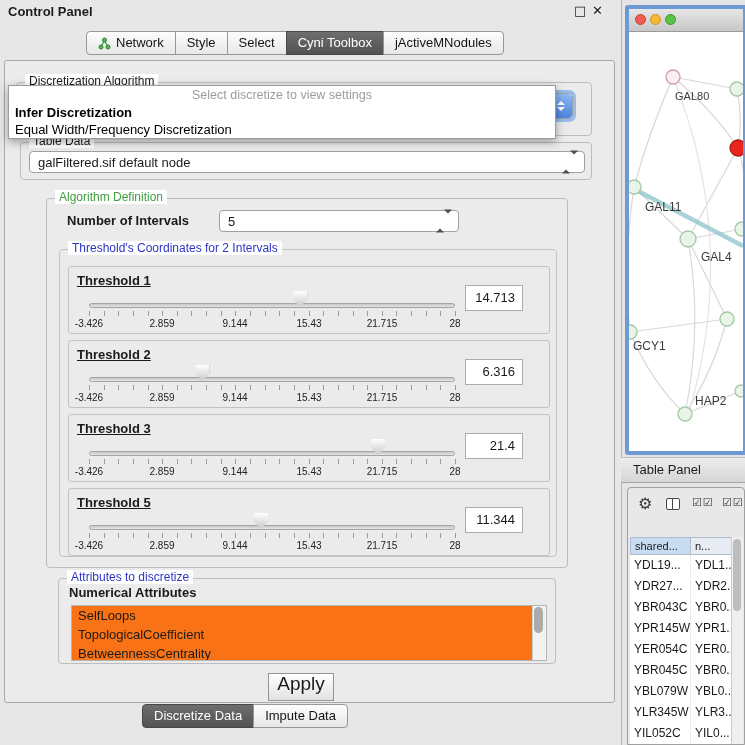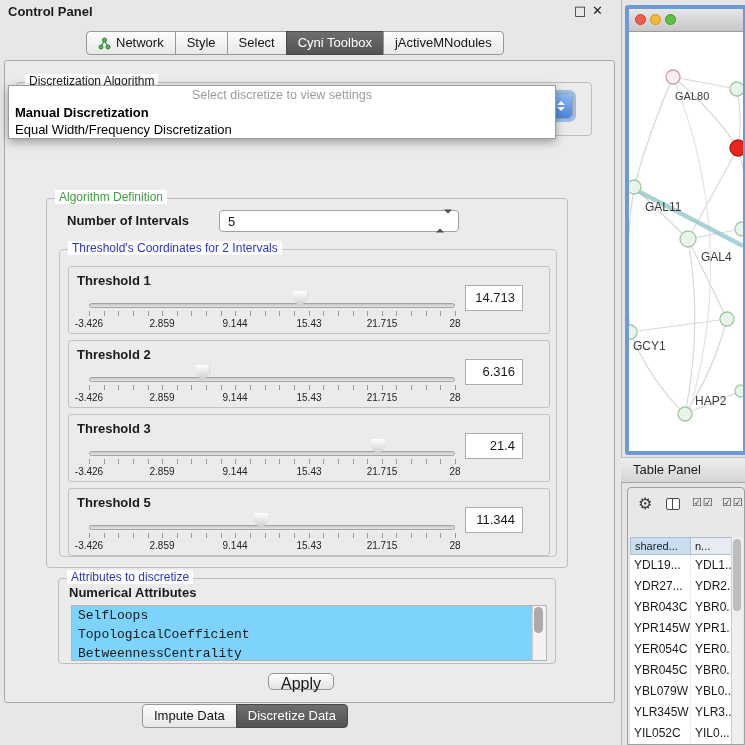--- a/index.html
+++ b/index.html
@@ -37,34 +37,34 @@
   .btnblue .tri-dn{border-top-color:#fff;}
 
   
   .popup{position:absolute;left:8px;top:85px;width:546px;background:#fff;border:1px solid #9c9c9c;box-shadow:0 3px 9px rgba(0,0,0,.35);z-index:10;}
   .popup .ph{height:18px;line-height:18px;text-align:center;color:#9c9c9c;font-size:12.5px;}
   .popup .opt{height:17px;line-height:17px;padding-left:6px;font-size:13px;color:#000;}
   .popup .opt.bold{font-weight:bold;}
 
   
   .thr-panel{position:absolute;left:8px;width:482px;height:68px;border:1px solid #c2c2c2;border-radius:3px;box-sizing:border-box;background:#ebebeb;}
-  .thr-label{position:absolute;left:8px;top:6px;font-weight:bold;font-size:13px;}
+  .thr-label{position:absolute;left:8px;top:6px;font-weight:bold;font-size:13px;text-decoration:underline;}
   .track{position:absolute;left:20px;top:36px;width:366px;height:5px;background:linear-gradient(#c6c6c6,#e6e6e6);border:1px solid #a4a4a4;border-radius:3px;box-sizing:border-box;}
   .ticks{position:absolute;left:20px;top:44px;width:367px;height:5px;background:repeating-linear-gradient(90deg,#9a9a9a 0 1px,transparent 1px 14.64px);}
   .thumb{position:absolute;top:24px;width:14px;height:16px;background:linear-gradient(#fefefe,#c9c9c9);clip-path:polygon(0 0,100% 0,100% 55%,50% 100%,0 55%);filter:drop-shadow(0 0 1px #707070);z-index:2;}
   .tick-lbl{position:absolute;top:51px;transform:translateX(-50%);font-size:10px;color:#222;white-space:nowrap;}
   .valbox{position:absolute;left:396px;top:18px;width:58px;height:26px;background:#fff;border:1px solid #ababab;box-sizing:border-box;font-size:13px;text-align:right;line-height:24px;padding-right:7px;}
 
   
-  .listbox{position:absolute;left:12px;top:26px;width:476px;height:56px;background:#7dd3fc;border:1px solid #b5b5b5;box-sizing:border-box;overflow:hidden;font-family:Liberation Mono, monospace;}
+  .listbox{position:absolute;left:12px;top:26px;width:476px;height:56px;background:#f97316;border:1px solid #b5b5b5;box-sizing:border-box;overflow:hidden;}
   .listbox .li{height:19px;line-height:19px;padding-left:6px;font-size:13px;white-space:nowrap;}
   .vscroll{position:absolute;right:0;top:0;bottom:0;width:13px;background:#f2f2f2;border-left:1px solid #cfcfcf;}
   .vthumb{position:absolute;left:1px;width:9px;background:#ababab;border-radius:5px;}
 
-  .apply-btn{position:absolute;left:268px;top:673px;width:66px;height:17px;background:linear-gradient(#ffffff,#e2e2e2);border:1px solid #949494;border-radius:5px;font-size:16px;text-align:center;line-height:20px;box-sizing:border-box;}
+  .apply-btn{position:absolute;left:268px;top:673px;width:66px;height:28px;background:linear-gradient(#ffffff,#e2e2e2);border:1px solid #949494;border-radius:0;font-size:19px;text-align:center;line-height:20px;box-sizing:border-box;}
 
   
   .net-window{position:absolute;left:625px;top:5px;width:122px;height:450px;border:4px solid #6d9ad4;border-radius:3px;background:#fff;box-sizing:border-box;overflow:hidden;}
   .net-titlebar{position:absolute;left:0;top:0;right:0;height:22px;background:linear-gradient(#e6e6e6,#c7c7c7);border-bottom:1px solid #9a9a9a;}
   .light{position:absolute;top:5px;width:11px;height:11px;border-radius:50%;box-sizing:border-box;}
   .net-canvas{position:absolute;left:0;top:23px;right:0;bottom:0;background:#fff;}
 
   .tp-header{position:absolute;left:621px;top:457px;width:124px;height:26px;background:linear-gradient(#ededed,#d5d5d5);border-top:1px solid #bdbdbd;border-bottom:1px solid #a6a6a6;box-sizing:border-box;}
   .tp-header .t{position:absolute;left:12px;top:0;line-height:24px;font-size:13px;color:#1c1c1c;}
 
@@ -131,24 +131,31 @@
       <div class="combo focused" style="left:6px;top:10px;width:550px;height:26px;">
         <div class="btnblue">
             <i class="tri-up"></i>
             <i class="tri-dn"></i>
           </div>
       </div>
     </div>
 
     <div class="popup">
       <div class="ph">Select discretize to view settings</div>
-      <div class="opt bold">Manual Discretization</div>
+      <div class="opt bold">Infer Discretization</div>
       <div class="opt">Equal Width/Frequency Discretization</div>
     </div>
 
+    <div class="group" style="left:20px;top:142px;width:572px;height:38px;">
+      <span class="gtitle">Table Data</span>
+      <div class="combo" style="left:8px;top:8px;width:556px;height:22px;">
+        <span class="txt">galFiltered.sif default node</span>
+        <span class="step"><i class="tri-up"></i><i class="tri-dn"></i></span>
+      </div>
+    </div>
 
     <div class="group" style="left:46px;top:198px;width:522px;height:370px;">
       <span class="gtitle green">Algorithm Definition</span>
 
       <span class="abs bold" style="left:20px;top:14px;font-size:13px;">Number of Intervals</span>
       <div class="combo" style="left:172px;top:11px;width:240px;height:22px;">
         <span class="txt">5</span>
         <span class="step"><i class="tri-up"></i><i class="tri-dn"></i></span>
       </div>
 
@@ -222,25 +229,25 @@
         <div class="li">BetweennessCentrality</div>
         <div class="vscroll">
           <div class="vthumb" style="top:1px;height:26px;"></div>
         </div>
       </div>
     </div>
 
     <div class="apply-btn">Apply</div>
 
     <div class="seg" style="top:704px;left:142px;">
-      <div class="sb">
-          <span>Impute Data</span>
-        </div>
       <div class="sb sel">
           <span>Discretize Data</span>
+        </div>
+      <div class="sb">
+          <span>Impute Data</span>
         </div>
     </div>
   </div>
 
   <div class="net-window">
     <div class="net-titlebar">
       <span class="light" style="left:6px;background:#f25b50;border:1px solid #c8443c;"></span>
       <span class="light" style="left:21px;background:#f5b935;border:1px solid #c9932a;"></span>
       <span class="light" style="left:36px;background:#58c342;border:1px solid #43992f;"></span>
     </div>

